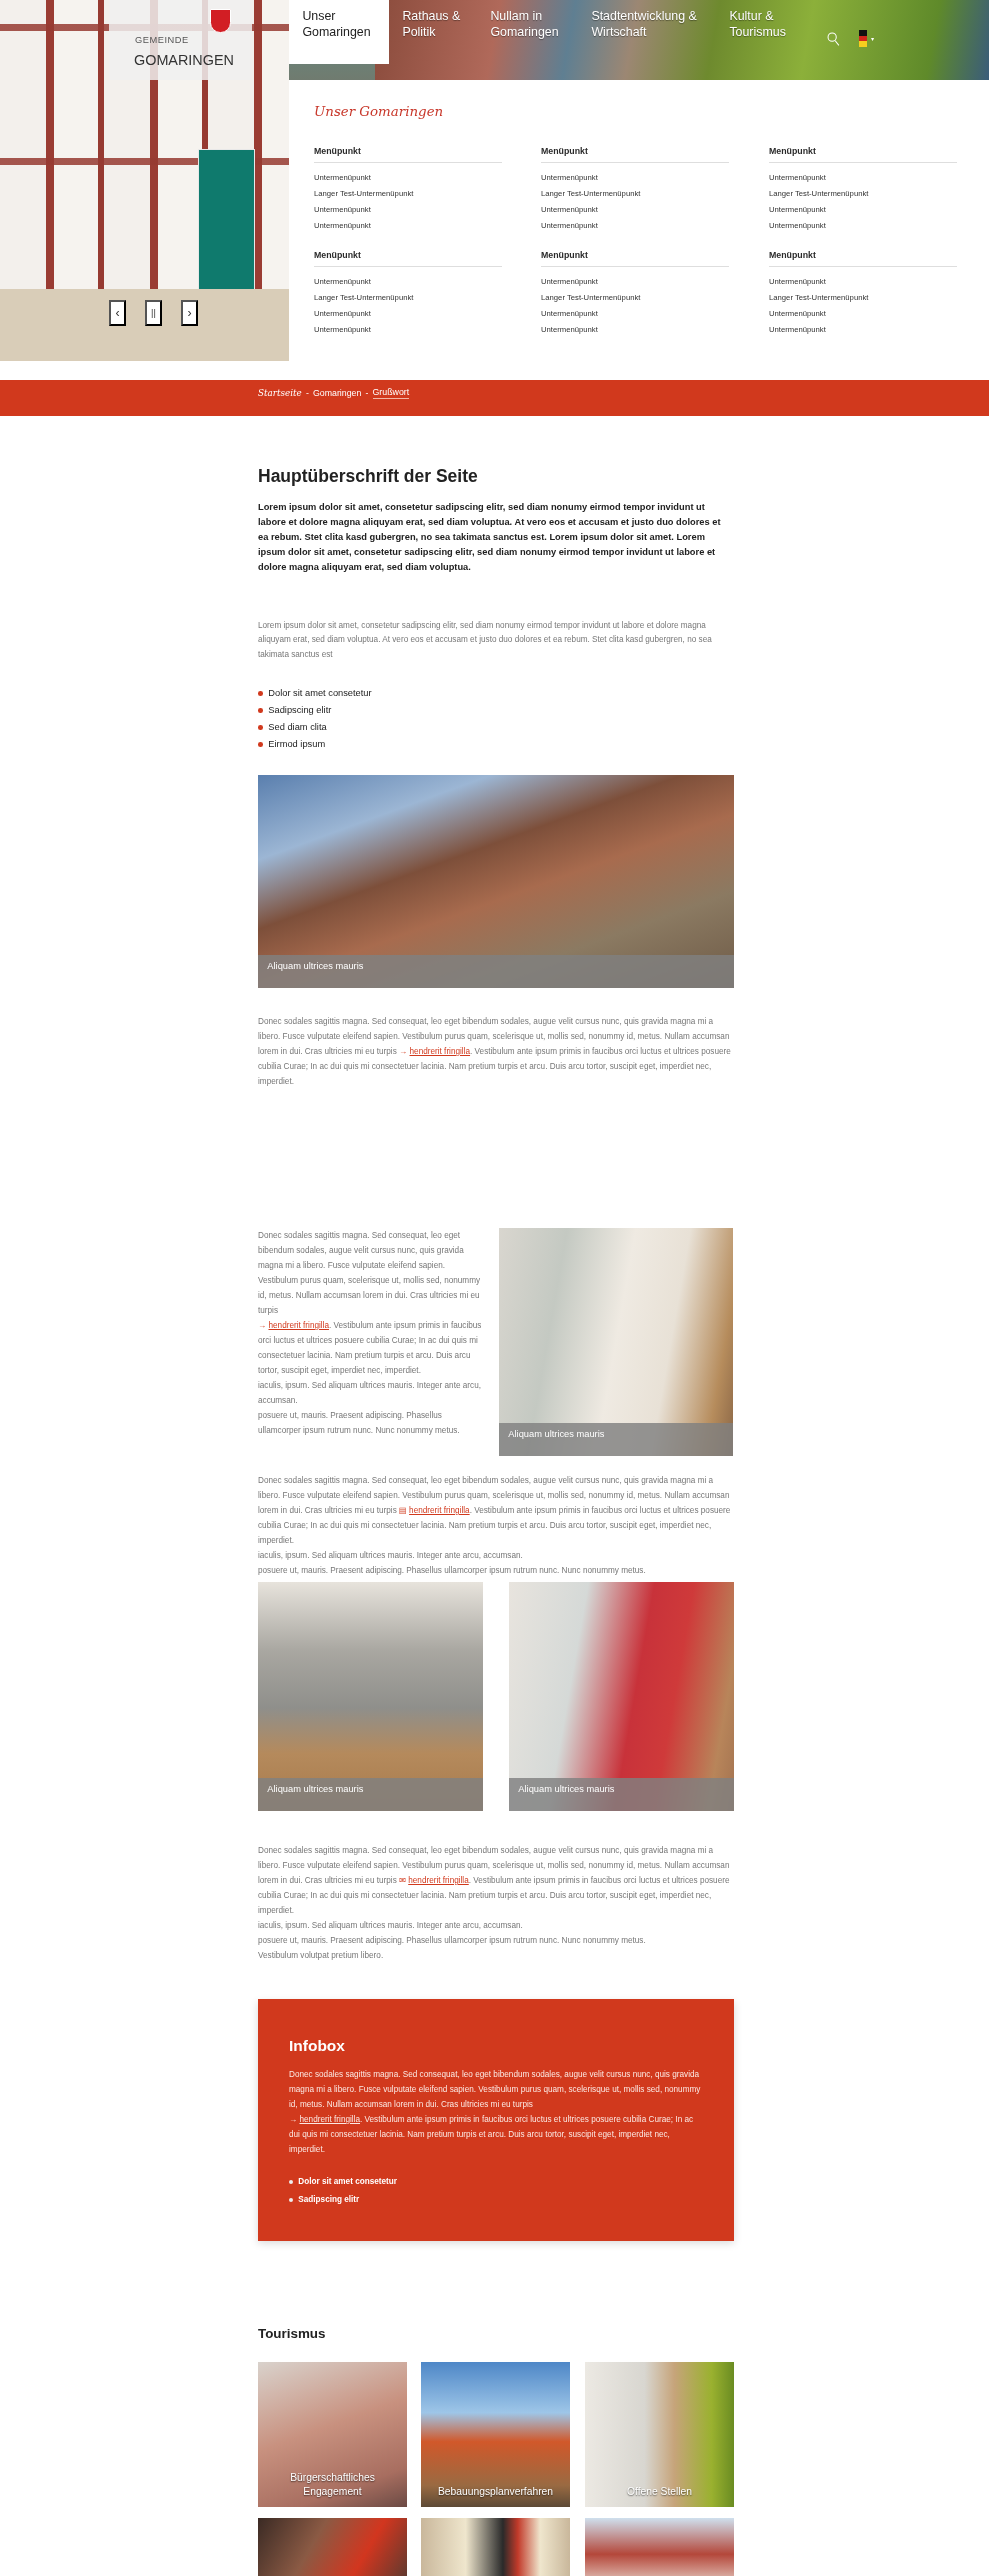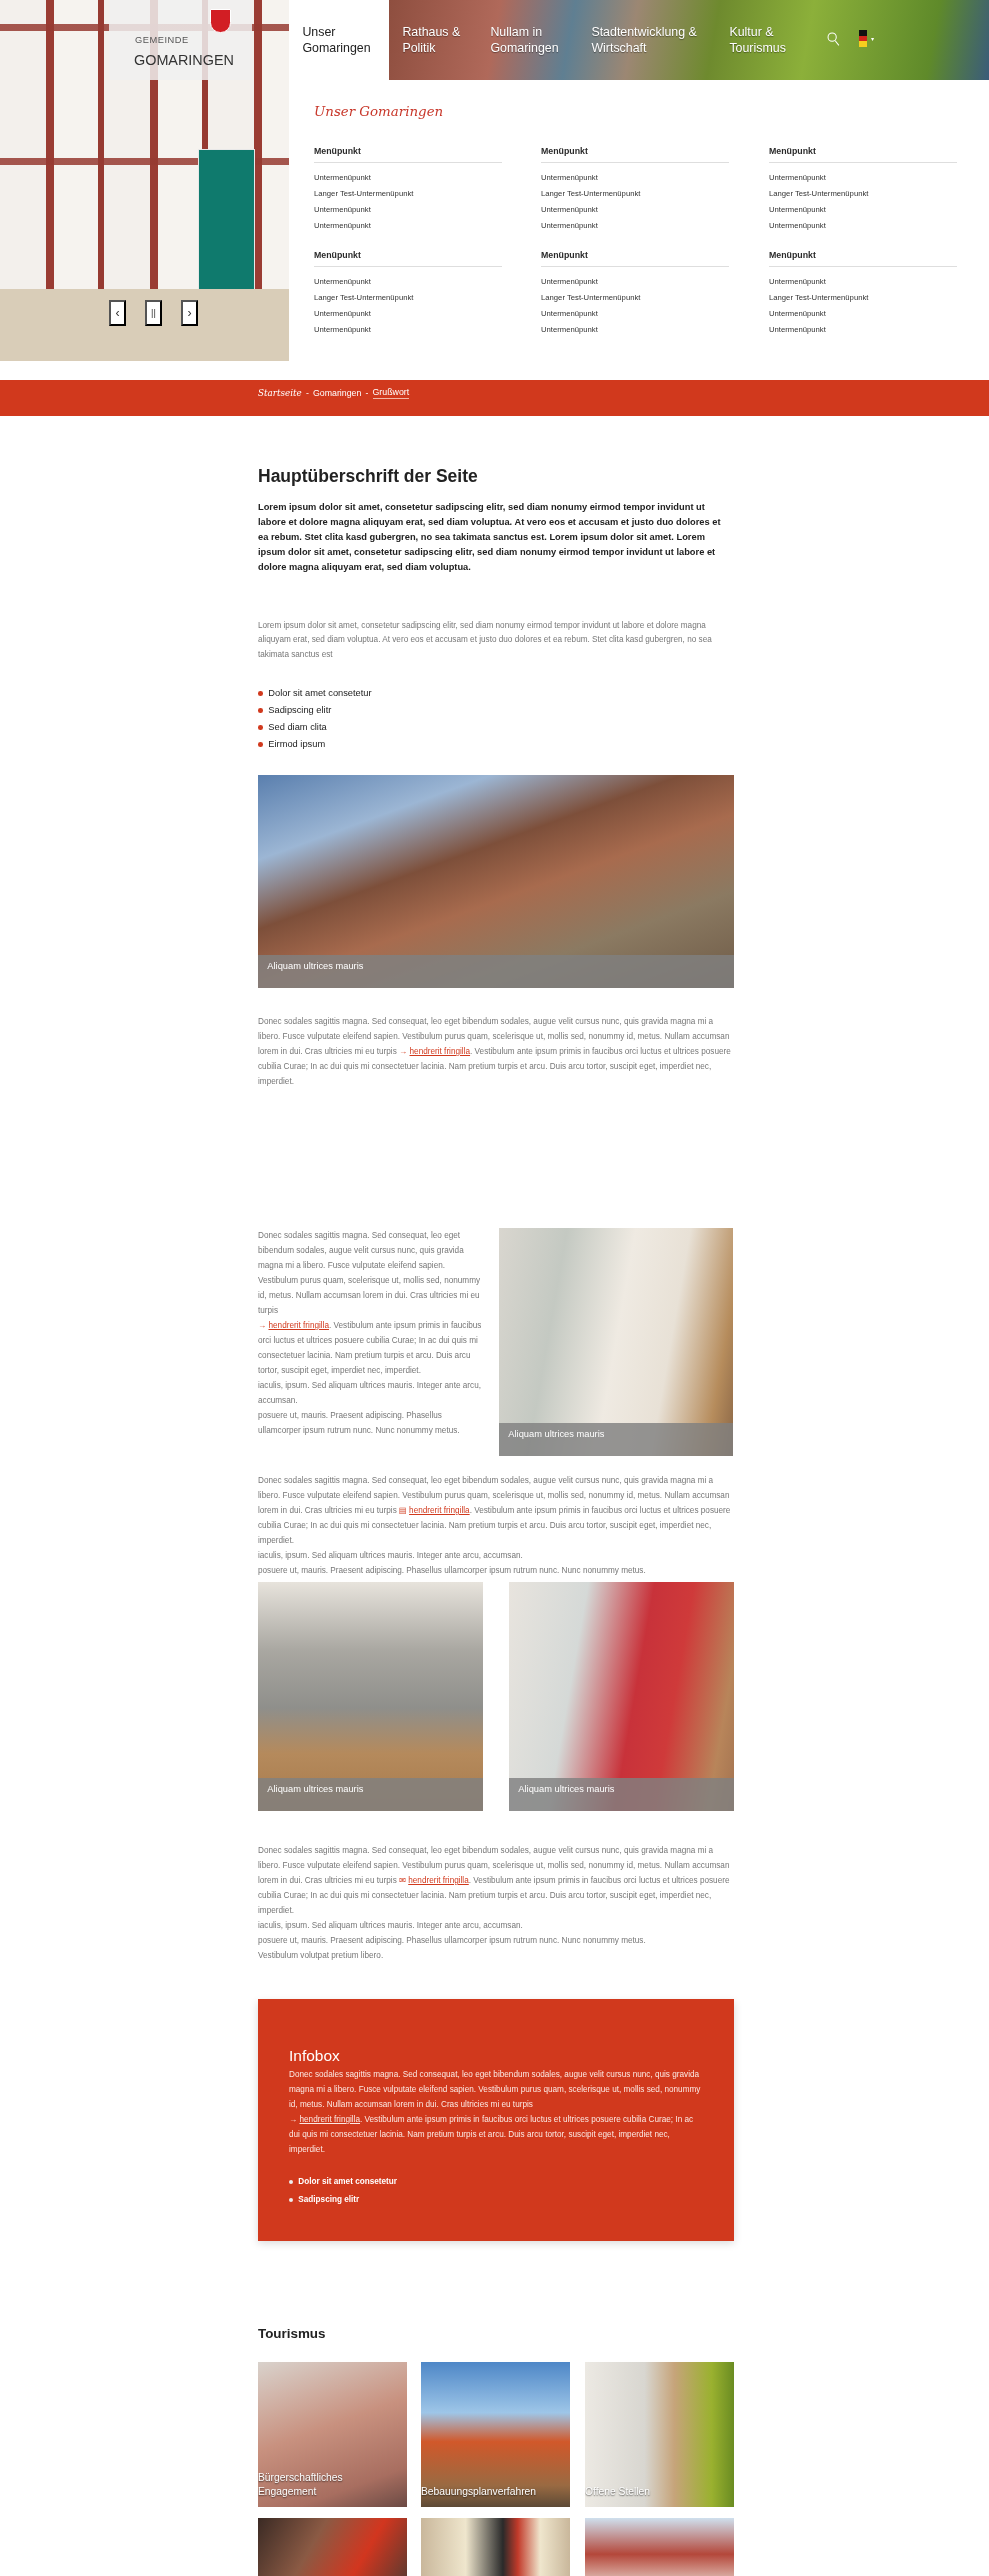--- a/index.html
+++ b/index.html
@@ -26,21 +26,21 @@
   .hero-bottom{position:absolute;left:289px;top:319px;width:701px;height:41px;
     background:linear-gradient(90deg,#7a4a3c 0%,#a87c52 20%,#6e7a56 40%,#a7b06a 60%,#c8c3a0 80%,#d8d8d0 100%);}
 
   
   #logo-box{position:absolute;left:109px;top:0;width:143px;height:80px;background:rgba(240,240,240,.85)}
   #logo-box .lg-small{position:absolute;left:26px;top:35px;font-size:9.3px;letter-spacing:0.5px;color:#555;font-family:"Liberation Sans",sans-serif}
   #logo-box .lg-big{position:absolute;left:25px;top:52px;font-size:14.4px;letter-spacing:0;color:#333;font-family:"Liberation Sans",sans-serif}
   #logo-box .crest{position:absolute;left:101px;top:9.3px;width:20.6px;height:24px;background:#d21e24;border-radius:0 0 10.3px 10.3px;border:1px solid #fff}
 
   
-  #nav{position:absolute;left:289px;top:0;height:64px;display:flex;align-items:flex-start}
+  #nav{position:absolute;left:289px;top:0;height:64px;display:flex;align-items:flex-end}
   .nav-item{height:80px;display:flex;align-items:center;font-size:12.4px;line-height:16.5px;font-weight:500;color:#fff;padding:0 13.4px;text-shadow:0 0.5px 1px rgba(0,0,0,.4);width:auto}
   .nav-item.active{background:#fff;color:#222;text-shadow:none;width:100px;padding-left:13.4px}
   .nav-item .lbl{display:block;white-space:pre-line}
   #nav-search{position:absolute;left:827px;top:32px;width:13.4px;height:14.4px}
   #nav-lang{position:absolute;left:859px;top:30px;width:8.2px;height:16.5px}
   #nav-lang .f1{height:5.7px;background:#111}#nav-lang .f2{height:5.7px;background:#d2261a}#nav-lang .f3{height:5.2px;background:#f6cf1e}
   #nav-lang-caret{position:absolute;left:870px;top:36px;color:#fff;font-size:5.2px}
 
   
   #mega{position:absolute;left:289px;top:80px;width:701px;height:282px;background:#fff}
@@ -70,32 +70,32 @@
 
   .fig{position:absolute;overflow:hidden}
   .fig .img{position:absolute;inset:0}
   .fig .cap{position:absolute;left:0;right:0;bottom:0;height:33px;background:rgba(128,128,128,.82);color:#fff;font-size:9.3px;padding:5.7px 9.3px}
 
   .para{position:absolute;width:474px;font-size:8.2px;line-height:15px;color:#777}
   .para .lnk{color:#d1391d;text-decoration:underline}
   .para .arr{color:#d1391d;text-decoration:none}
 
   #infobox{position:absolute;left:0;width:476px;height:242px;background:#d1391d;color:#fff;box-shadow:0 3.1px 8.2px rgba(0,0,0,.15)}
-  #infobox h2{position:absolute;left:31px;top:48px;font-size:15.5px;font-weight:400}
+  #infobox h2{position:absolute;left:31px;top:38px;font-size:15.5px;font-weight:700}
   #infobox p{position:absolute;left:31px;top:68px;width:412px;font-size:8.2px;line-height:15px;color:#fbe9e4}
   #infobox p .lnk{text-decoration:underline}
   #infobox ul{position:absolute;left:31px;top:174px;list-style:none}
   #infobox li{font-size:8.2px;line-height:18px;padding-left:9.3px;position:relative;font-weight:700}
   #infobox li:before{content:"";position:absolute;left:0;top:6.7px;width:4.1px;height:4.1px;border-radius:50%;background:#eee}
 
   .sec-title{position:absolute;font-size:13.4px;font-weight:700;color:#222}
 
   .ql{position:absolute;width:149px;height:145px;overflow:hidden}
   .ql .img{position:absolute;inset:0}
-  .ql .lbl{position:absolute;left:0;right:0;bottom:7.2px;color:#fff;font-size:10.3px;line-height:14.4px;text-shadow:0 0.5px 1.5px rgba(0,0,0,.6);white-space:pre-line}
+  .ql .lbl{position:absolute;left:0;right:0;bottom:7.2px;text-align:center;color:#fff;font-size:10.3px;line-height:14.4px;text-shadow:0 0.5px 1.5px rgba(0,0,0,.6);white-space:pre-line}
 </style>
 </head>
 <body>
 
 <div id="hero">
   <div class="hero-left"></div>
   <div class="hero-shutter"></div>
   <div class="hero-stone"></div>
   <div class="hero-right"></div>
   <div class="hero-bottom"></div>

